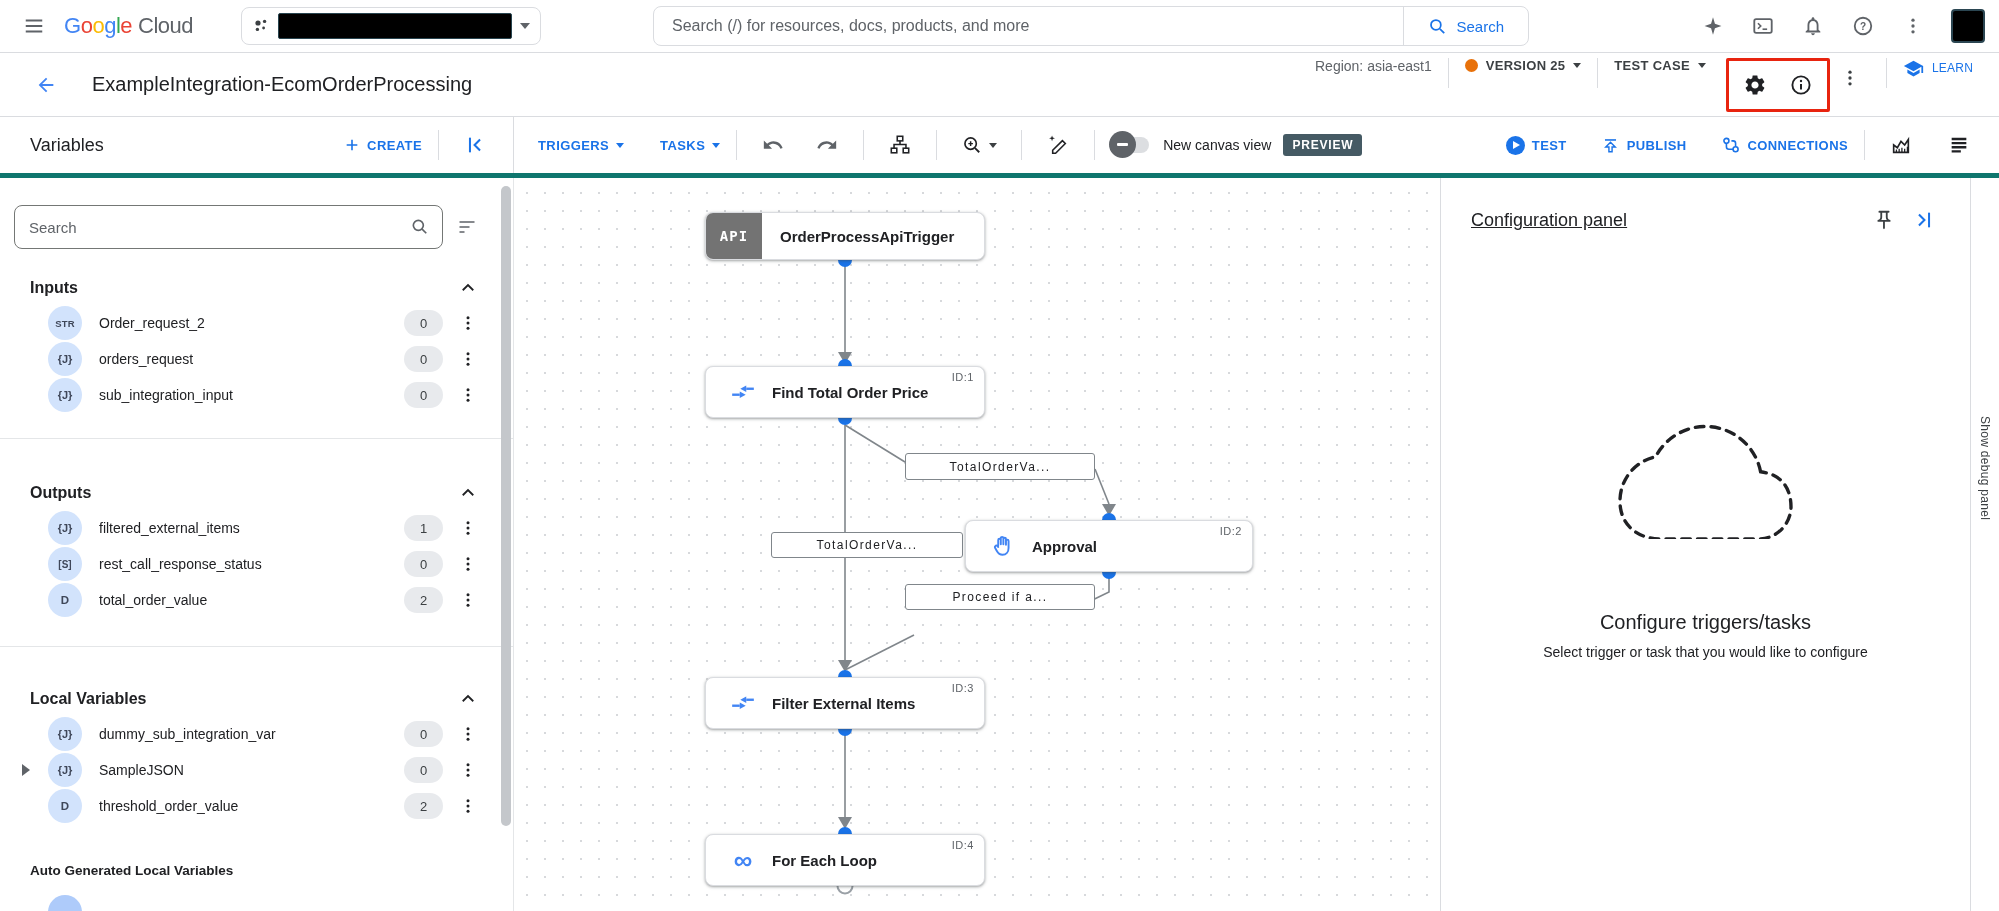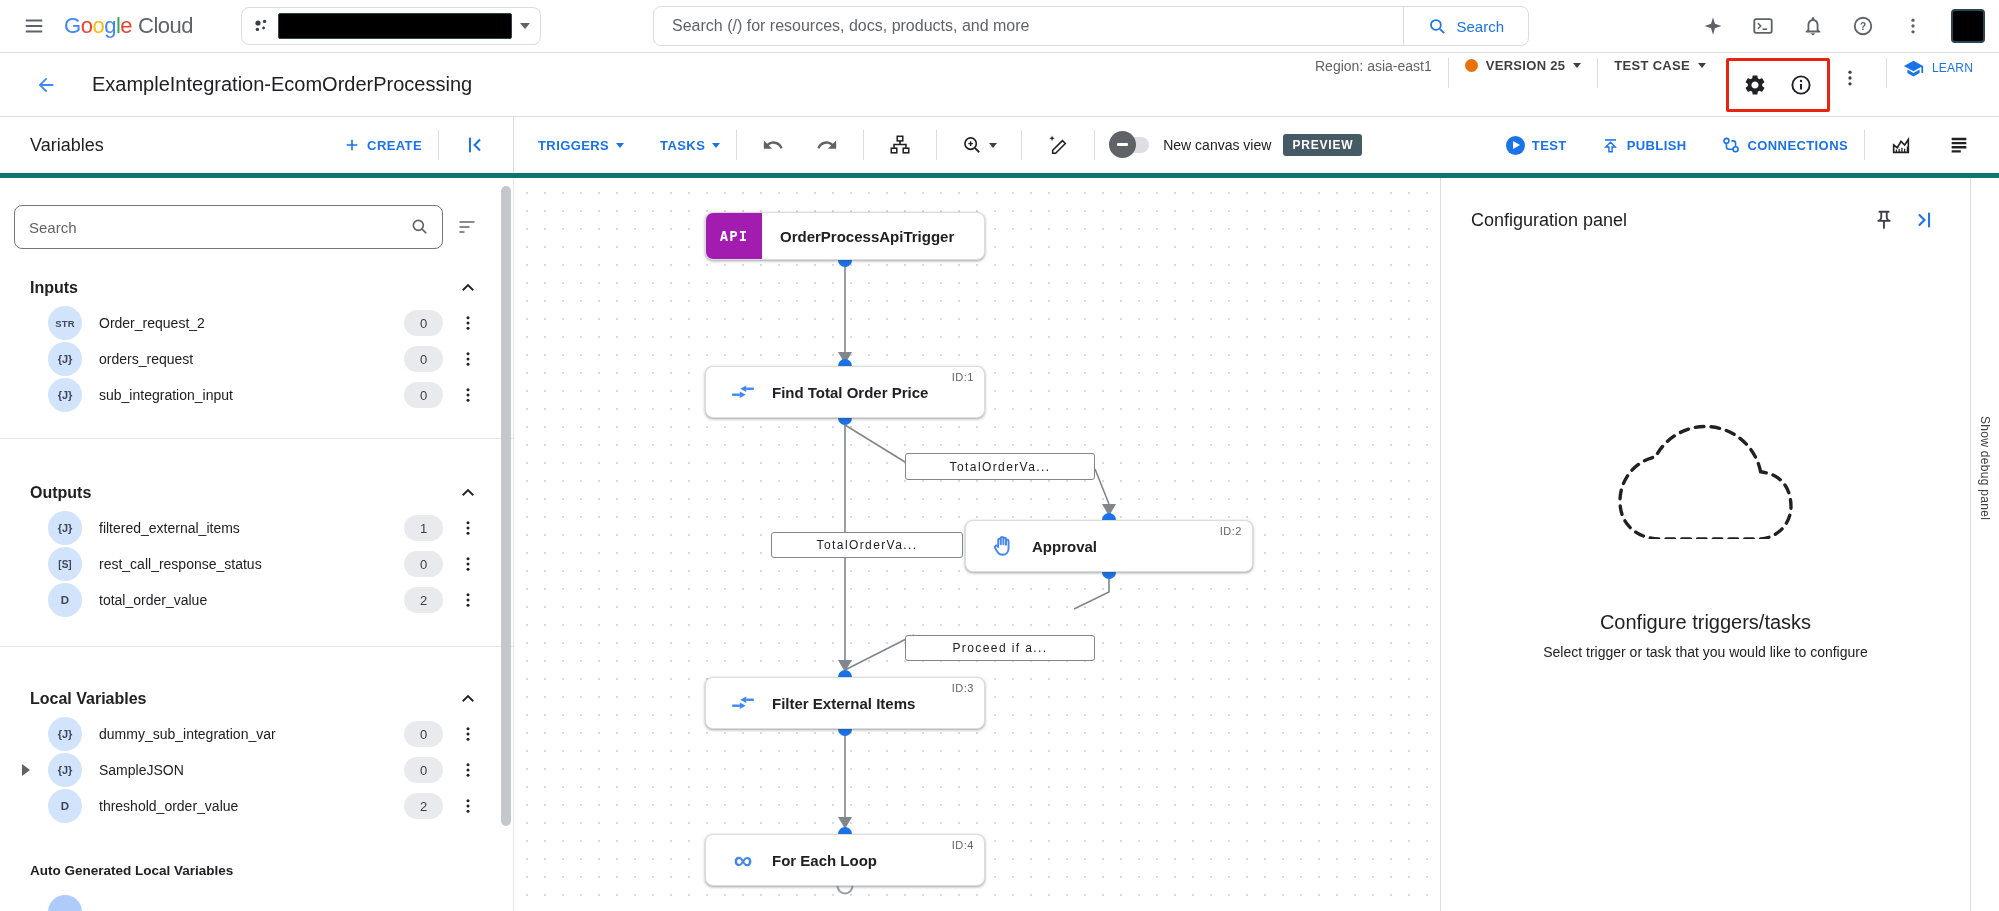--- a/index.html
+++ b/index.html
@@ -77,32 +77,32 @@
   
   .canvas { flex:1; position:relative; overflow:hidden;
     background-image:radial-gradient(#d7d9dc 1.4px, transparent 1.5px);
     background-size:18px 18px; background-position:4px 6px; }
   .edges { position:absolute; left:0; top:0; z-index:1; }
   .node { position:absolute; z-index:3; background:#fff; border:1px solid #dadce0; border-radius:8px;
     box-shadow:0 1px 2px rgba(60,64,67,.3), 0 1px 3px 1px rgba(60,64,67,.15);
     display:flex; align-items:center; cursor:pointer; }
   .node-label { font-size:15px; font-weight:700; color:#202124; }
   .node-id { position:absolute; top:4px; right:10px; font-size:11px; color:#5f6368; letter-spacing:.5px; }
-  .api-chip { width:56px; align-self:stretch; background:#a21caf; border-radius:7px 0 0 7px; color:#fff;
+  .api-chip { width:56px; align-self:stretch; background:#737373; border-radius:7px 0 0 7px; color:#fff;
     display:flex; align-items:center; justify-content:center; font-family:"DejaVu Sans Mono","Liberation Mono",monospace;
     font-size:14px; font-weight:700; letter-spacing:1px; margin-right:18px; flex:none; }
   .node-ic { width:30px; margin:0 14px 0 22px; display:flex; align-items:center; justify-content:center; flex:none; }
   .inf { font-size:26px; font-weight:700; color:#4285f4; line-height:20px; }
   .edge-label { position:absolute; z-index:2; background:#fff; border:1px solid #80868b; border-radius:3px;
     font-size:12px; letter-spacing:1.4px; color:#202124; display:flex; align-items:center; justify-content:center; cursor:pointer; }
 
   
   .cpanel { width:530px; flex:none; border-left:1px solid #dadce0; position:relative; background:#fff; }
   .cp-head { display:flex; align-items:center; padding:22px 26px 0 30px; }
-  .cp-title { font-size:18px; color:#202124; flex:1; }
+  .cp-title { font-size:18px; color:#202124; flex:1;text-decoration:underline; }
   .cp-empty { position:absolute; top:226px; left:0; width:100%; text-align:center; }
   .cp-h2 { font-size:20px; font-weight:500; color:#202124; margin-top:72px; }
   .cp-sub { font-size:14px; color:#202124; margin-top:10px; }
 
   
   .dstrip { width:29px; flex:none; border-left:1px solid #dadce0; display:flex; justify-content:center; padding-top:238px; cursor:pointer; background:#fff; }
   .dstrip span { writing-mode:vertical-rl; font-size:12px; color:#3c4043; letter-spacing:.3px; }
 
   svg { display:block; }
 </style>
@@ -632,21 +632,21 @@
       <div class="node" style="left:191px;top:656px;width:280px;height:52px">
         <span class="node-id">ID:4</span>
         <span class="node-ic">
             <span class="inf">∞</span>
           </span>
         <span class="node-label">For Each Loop</span>
       </div>
 
       <div class="edge-label" style="left:391px;top:275px;width:190px;height:27px">TotalOrderVa...</div>
       <div class="edge-label" style="left:257px;top:354px;width:192px;height:26px">TotalOrderVa...</div>
-      <div class="edge-label" style="left:391px;top:457px;width:190px;height:26px">Proceed if a...</div>
+      <div class="edge-label" style="left:391px;top:406px;width:190px;height:26px">Proceed if a...</div>
     </div>
 
     <div class="cpanel">
       <div class="cp-head">
         <span class="cp-title">Configuration panel</span>
         <div class="iconbtn">
           <span>
             <svg width="22" height="22" viewBox="0 0 24 24">
                 <path d="M14 4v5c0 1.12.37 2.16 1 3H9c.65-.86 1-1.9 1-3V4h4m3-2H7c-.55 0-1 .45-1 1s.45 1 1 1h1v5c0 1.66-1.34 3-3 3v2h5.97v7l1 1 1-1v-7H19v-2c-1.66 0-3-1.34-3-3V4h1c.55 0 1-.45 1-1s-.45-1-1-1z" fill="#3c4043"></path>
               </svg>

